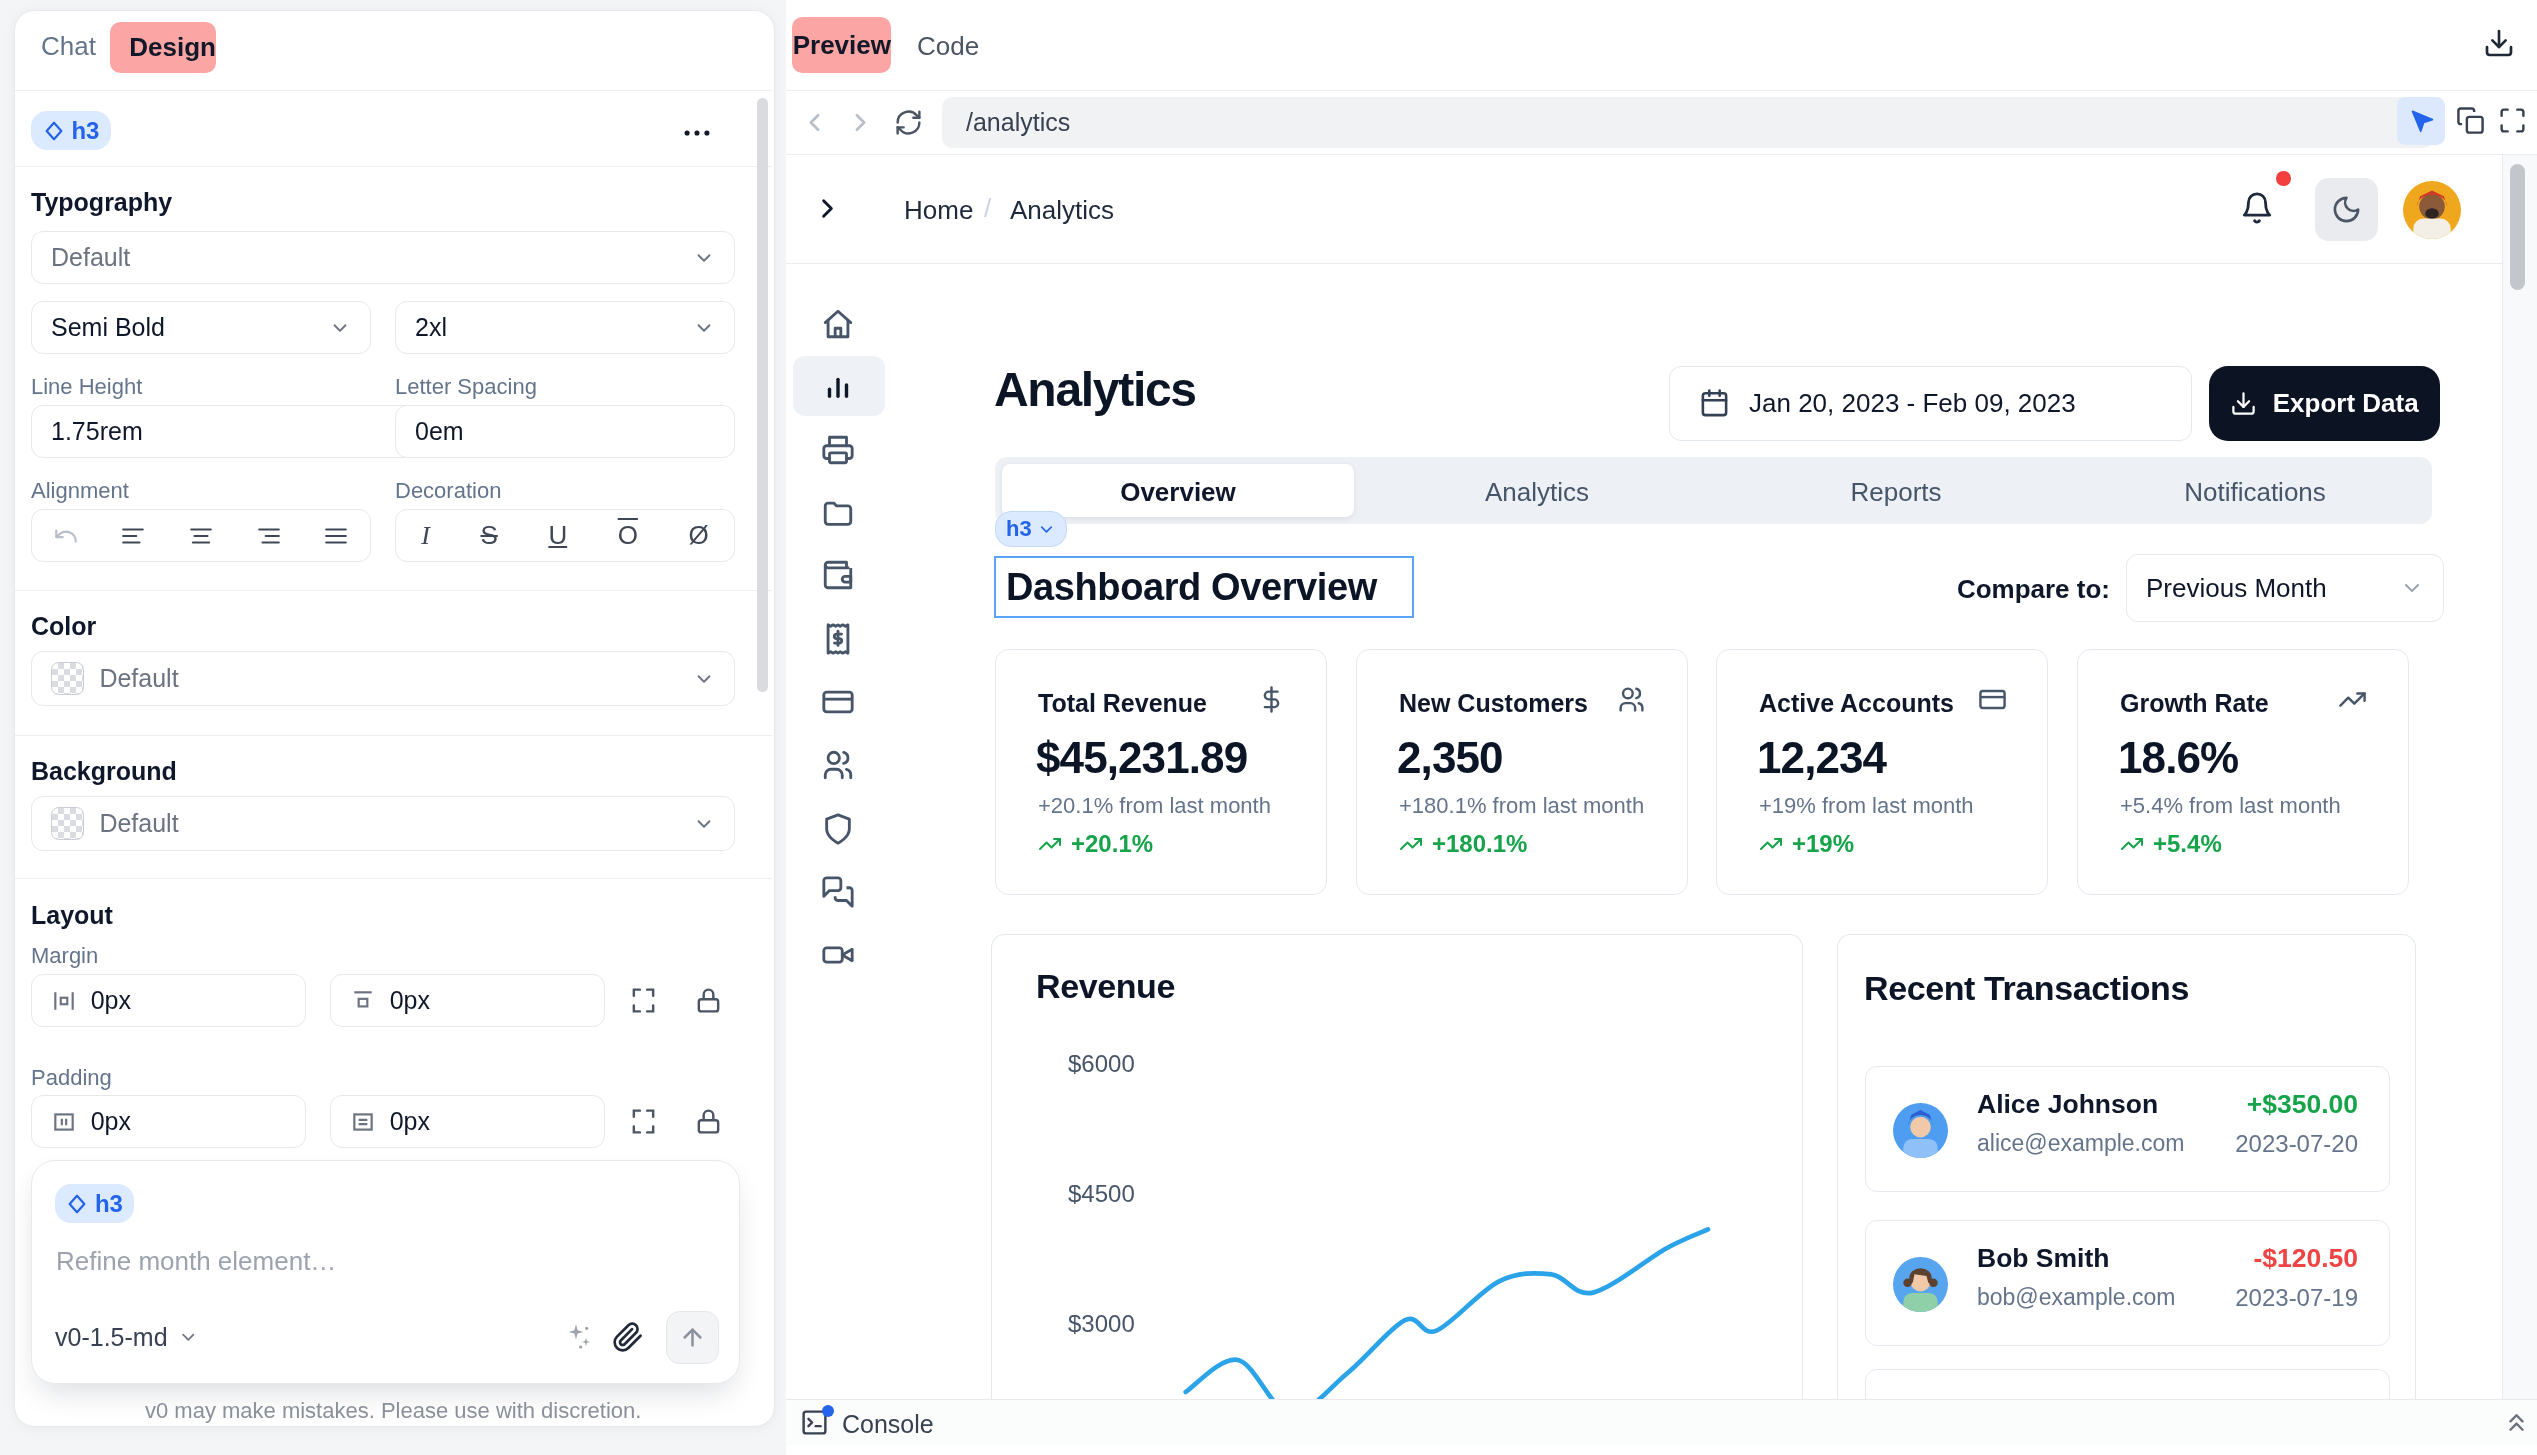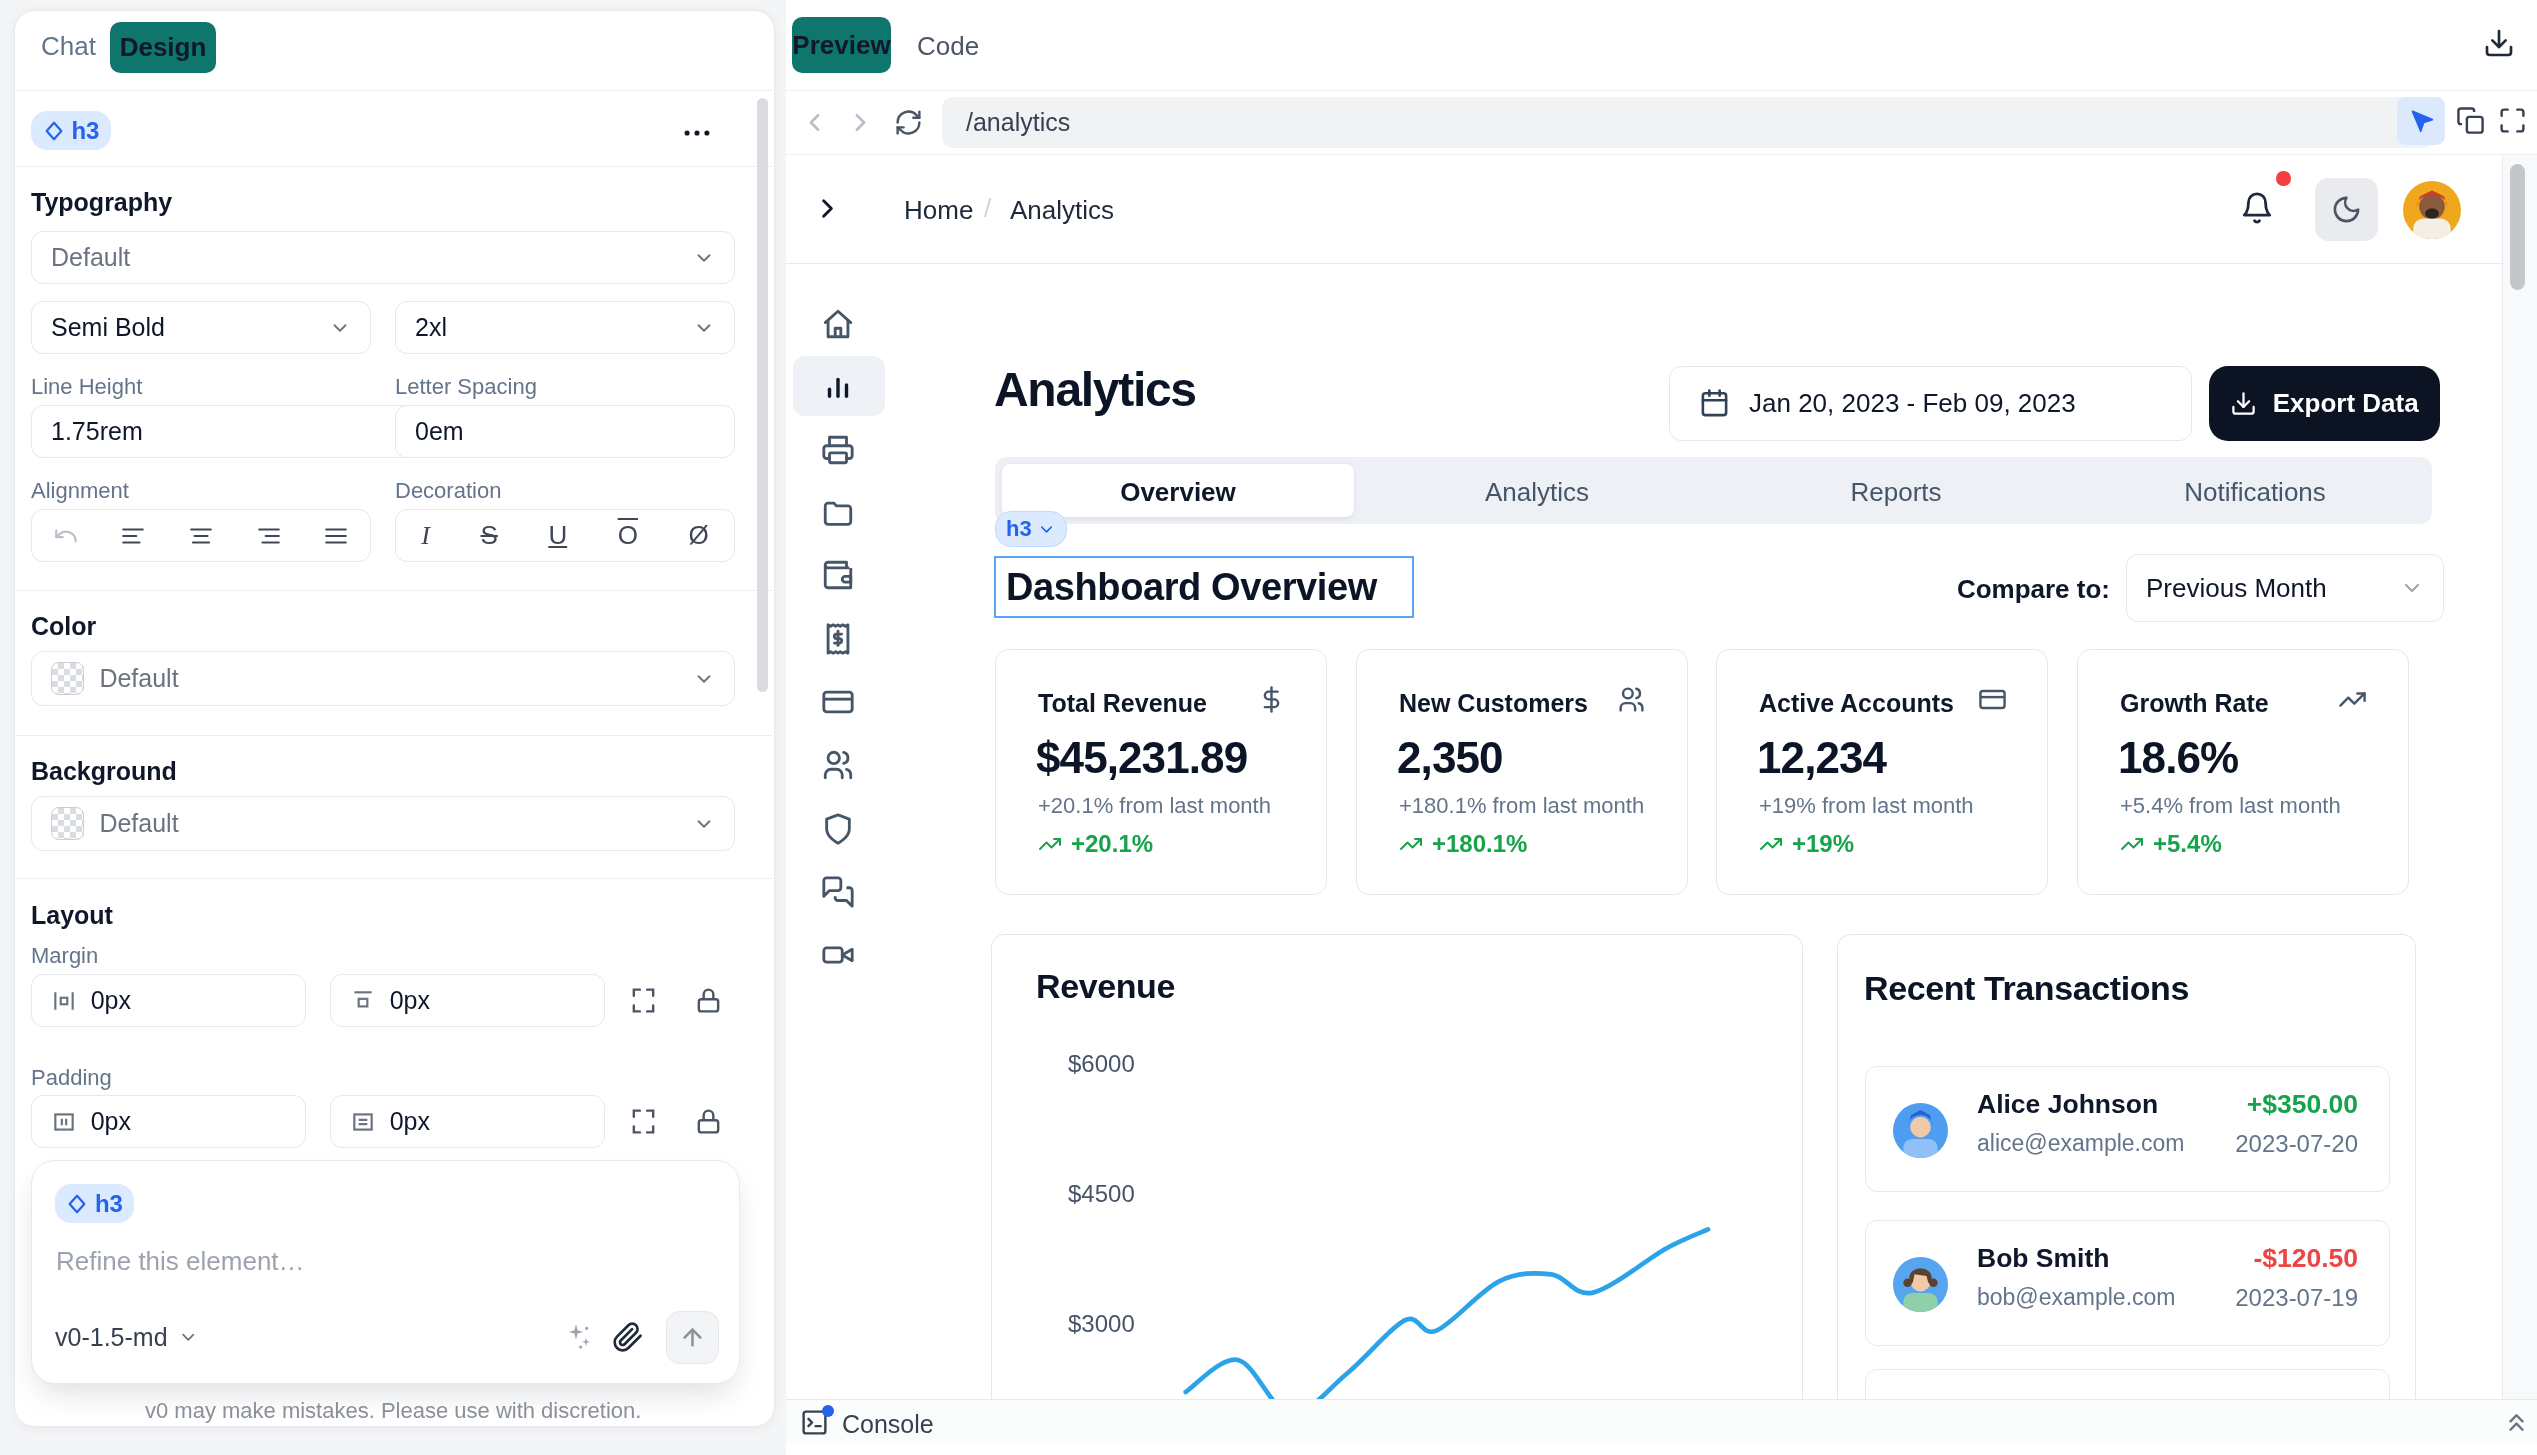--- a/index.html
+++ b/index.html
@@ -9,21 +9,21 @@
   .panel{background:#fff;border:1.7px solid #e7e9ec;border-radius:20.5px;box-shadow:0 1.7px 12px rgba(15,23,42,.05);}
   .divider{border-top:1.7px solid #eceef0;}
   .sec-h{font-size:25px;font-weight:700;color:#0f172a;}
   .lbl{font-size:22px;color:#64748b;}
   .sel,.inp{background:#fff;border:1.7px solid #e6e8ec;border-radius:12px;display:flex;align-items:center;padding:0 19px;box-sizing:border-box;font-size:25px;}
   .sel{justify-content:space-between;}
   .gray{color:#6b7280;} .dark{color:#0f172a;}
   .toolbar{border:1.7px solid #e6e8ec;border-radius:12px;display:flex;align-items:center;justify-content:space-around;box-sizing:border-box;color:#3f4754;}
   .chip{background:#dbeafe;border-radius:16px;display:flex;align-items:center;justify-content:center;gap:6.8px;color:#2563eb;font-weight:700;}
   .checker{width:31px;height:31px;border:1.7px solid #c9ced6;border-radius:7.7px;background:repeating-conic-gradient(#d9dce1 0% 25%, #ffffff 0% 50%) 0 0/12px 12px;}
-  .pill-tab{background:#0f766e;border-radius:10.3px;display:flex;align-items:center;justify-content:center;font-size:26px;font-weight:600;color:#111827;}
+  .pill-tab{background:#fca5a5;border-radius:10.3px;display:flex;align-items:center;justify-content:flex-end;font-size:26px;font-weight:600;color:#111827;}
   .urlpill{background:#f0f2f3;border-radius:10.3px;display:flex;align-items:center;font-size:25px;color:#374151;}
   .crumb{font-size:26px;font-weight:500;color:#1e293b;}
   .statcard{background:#fff;border:1.7px solid #e3e8ef;border-radius:13.7px;box-sizing:border-box;}
   .statTitle{font-size:25px;font-weight:600;color:#0f172a;}
   .statValue{font-size:44px;font-weight:800;letter-spacing:-0.9px;color:#0b1526;}
   .statSub{font-size:22px;color:#64748b;}
   .delta{font-size:24px;font-weight:600;color:#16a34a;display:flex;align-items:center;gap:9px;}
   .bigcard{background:#fff;border:1.7px solid #e3e8ef;border-radius:13.7px;box-sizing:border-box;overflow:hidden;}
   .cardTitle{font-size:34px;font-weight:700;color:#0b1526;letter-spacing:-0.4px;}
   .txcard{background:#fff;border:1.7px solid #e6eaf0;border-radius:12px;box-sizing:border-box;}
@@ -362,21 +362,21 @@
       <use href="#sym-lock"></use>
     </svg>
 
   <div class="abs" style="left:31px;top:1160px;width:707px;height:222px;background:#fff;border:1.7px solid #e7e9ec;border-radius:24px;box-shadow:0 13.7px 31px -8.5px rgba(15,23,42,.16);"></div>
   <div class="abs chip" style="left:55px;top:1184px;width:79px;height:39px;font-size:24px;">
     <svg width="22" height="22" viewBox="0 0 24 24">
         <use href="#sym-diamond"></use>
       </svg>
     <span>h3</span>
   </div>
-  <span class="abs" style="left:56px;top:1246px;font-size:26px;color:#9ca3af;">Refine this element…</span>
+  <span class="abs" style="left:56px;top:1246px;font-size:26px;color:#9ca3af;">Refine month element…</span>
   <span class="abs flex" style="left:55px;top:1323px;gap:10.3px;font-size:25px;color:#374151;">
     <span>v0-1.5-md</span>
     <svg width="20.5" height="20.5" viewBox="0 0 24 24" style="color:#6b7280;">
         <use href="#sym-chevdown"></use>
       </svg>
   </span>
   <svg class="abs" width="32" height="32" viewBox="0 0 24 24" style="left:564px;top:1321px;color:#9ca3af;">
       <use href="#sym-spark"></use>
     </svg>
   <svg class="abs" width="32" height="32" viewBox="0 0 24 24" style="left:612px;top:1321px;color:#1f2937;">

